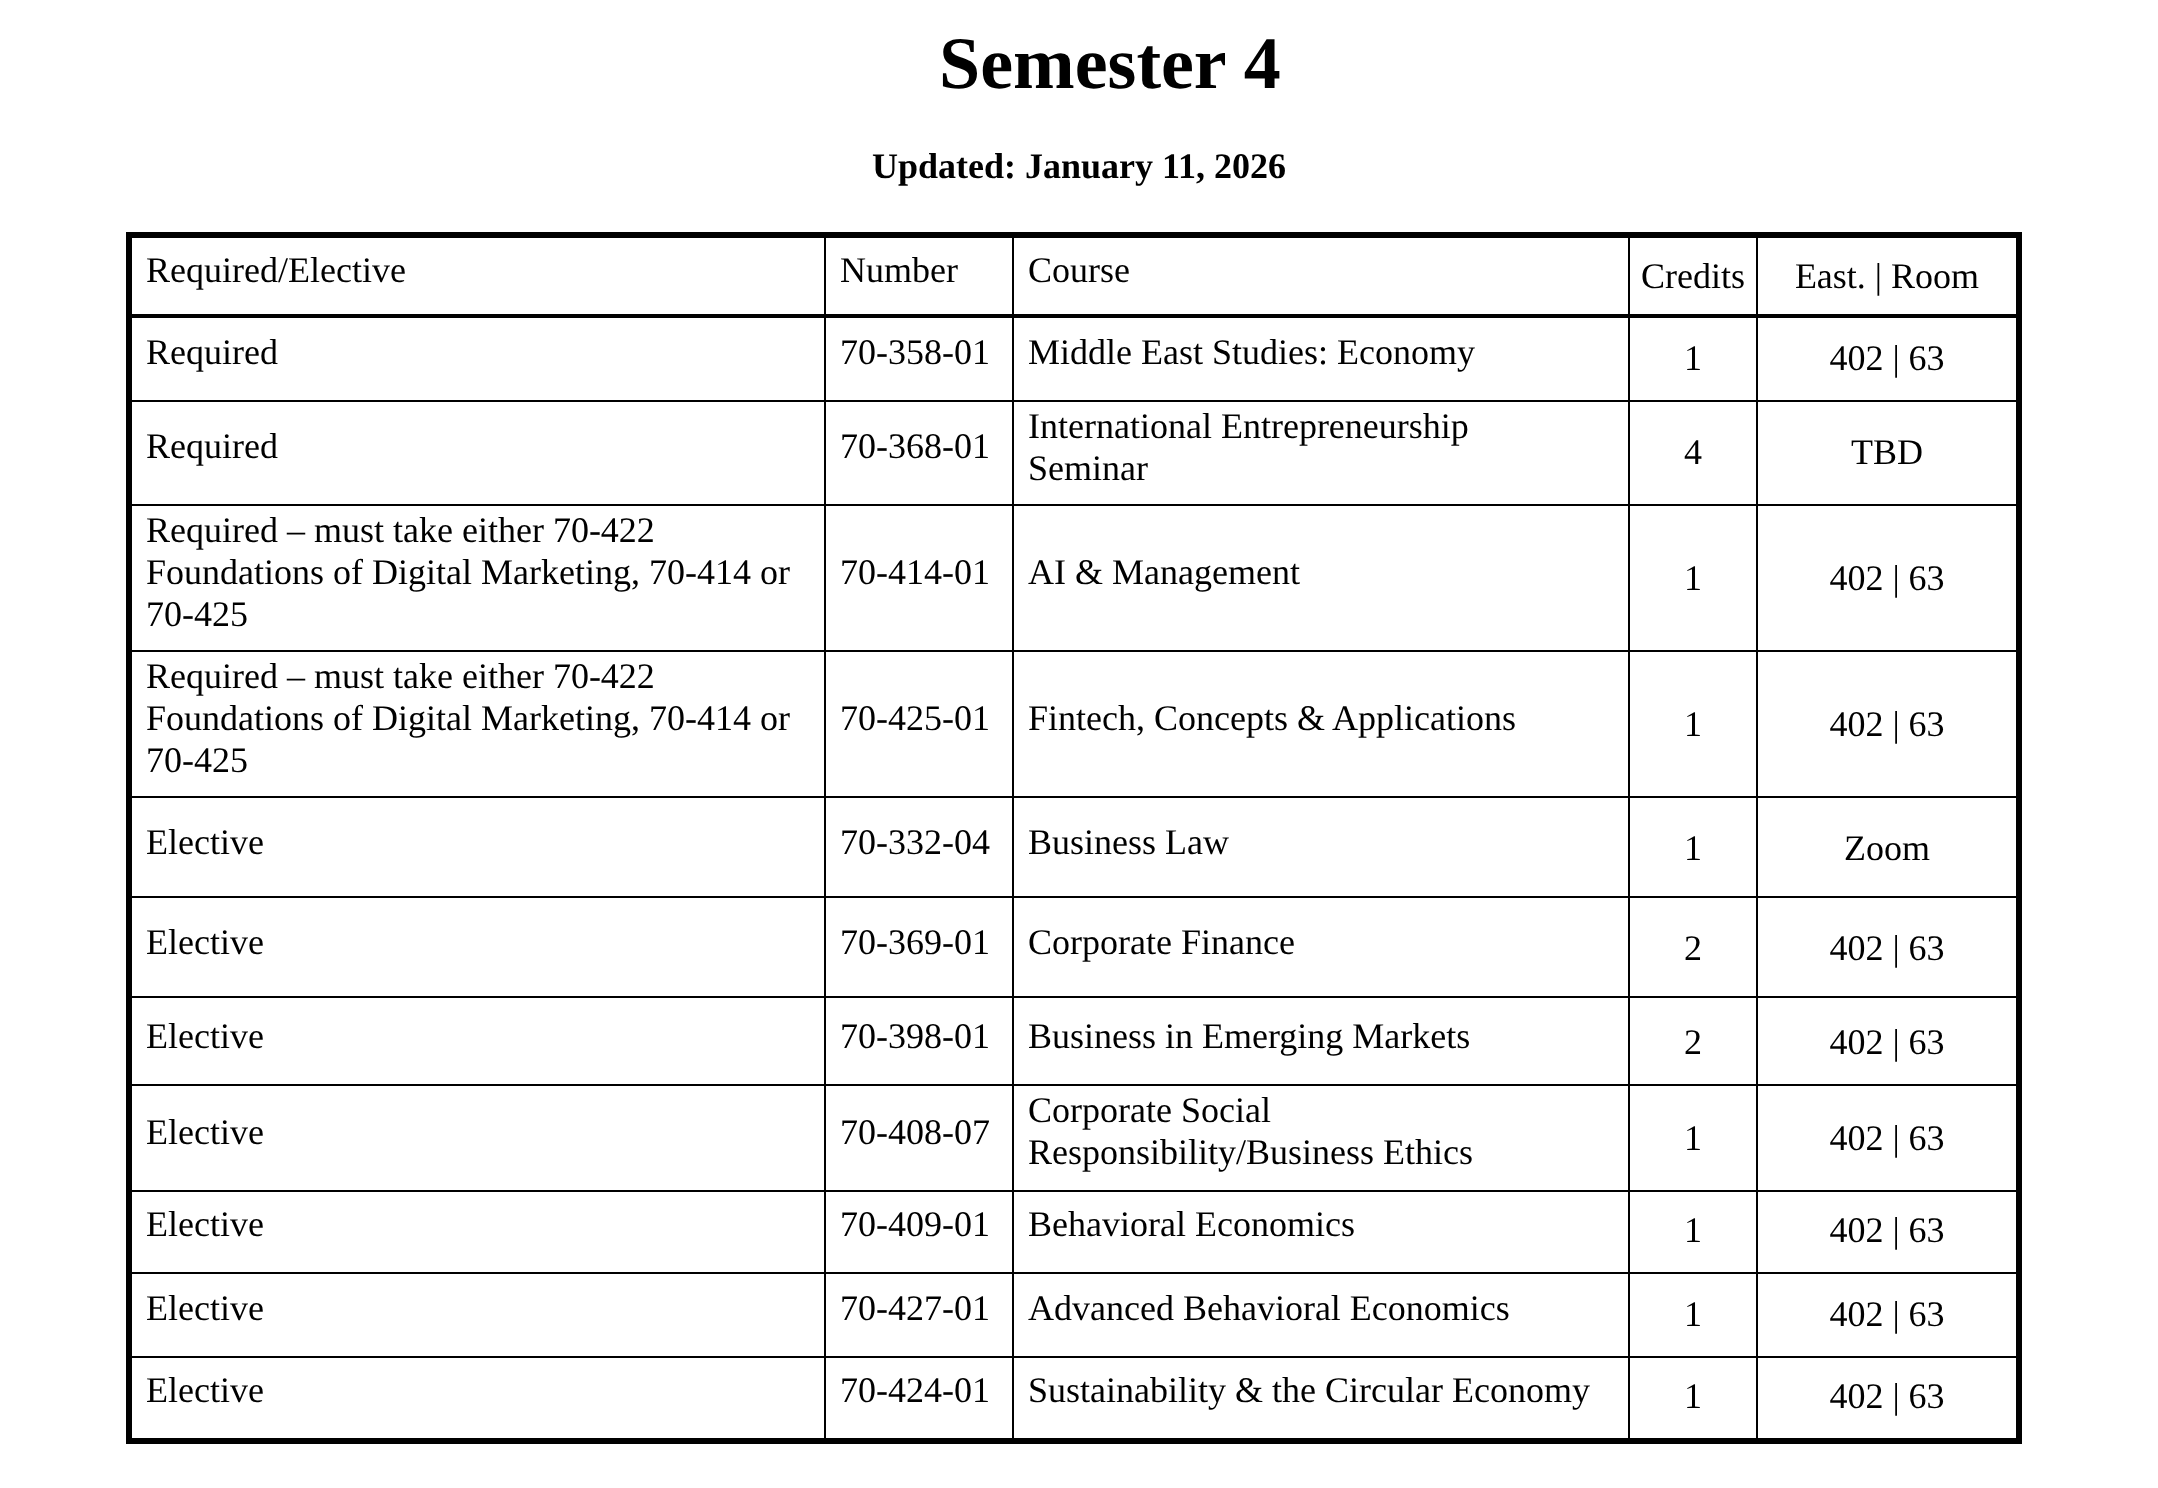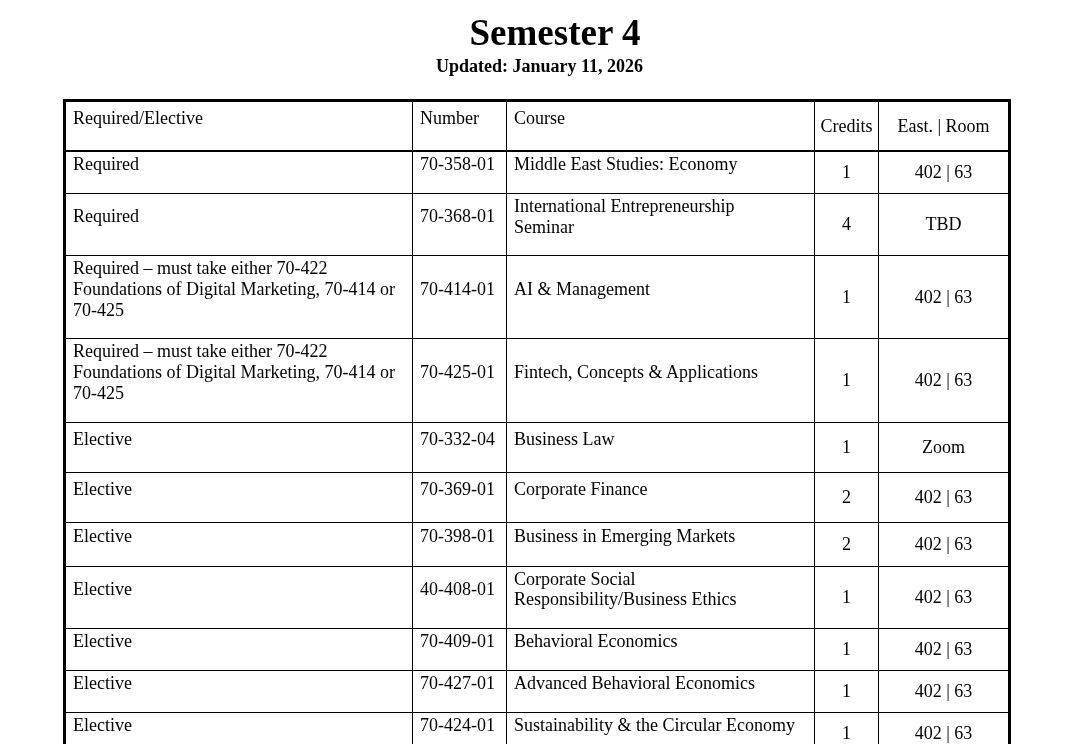--- a/index.html
+++ b/index.html
@@ -20,36 +20,36 @@
     font-weight: bold;
     line-height: 1.15;
     margin: 12px 0 0 0;
     padding-left: 31px;
   }
   .page-subtitle {
     text-align: center;
     font-size: 18px;
     font-weight: bold;
     line-height: 1.1;
-    margin: 2px 0 0 0;
+    margin: 19px 0 0 0;
   }
   table.course-table {
     border-collapse: collapse;
     table-layout: fixed;
     width: 945px;
     margin: 23px 0 0 63px;
     border: 3px solid #000000;
   }
   .course-table th,
   .course-table td {
     border: 1px solid #000000;
     font-size: 18px;
     line-height: 1.15;
     vertical-align: middle;
-    padding: 2px 6px 18px 7px;
+    padding: 2px 6px 8px 7px;
     overflow: hidden;
   }
   .course-table thead th {
     font-weight: normal;
     text-align: left;
     border-bottom: 2.5px solid #000000;
     height: 28px;
   }
   .course-table thead th.center-col {
     text-align: center;
@@ -132,21 +132,21 @@
     </tr>
     <tr style="height:44px">
       <td>Elective</td>
       <td>70-398-01</td>
       <td class="course-cell">Business in Emerging Markets</td>
       <td class="center-col">2</td>
       <td class="center-col">402 | 63</td>
     </tr>
     <tr style="height:45px">
       <td>Elective</td>
-      <td>40-408-01</td>
+      <td>70-408-07</td>
       <td class="course-cell">Corporate Social Responsibility/Business Ethics</td>
       <td class="center-col">1</td>
       <td class="center-col">402 | 63</td>
     </tr>
     <tr style="height:41px">
       <td>Elective</td>
       <td>70-409-01</td>
       <td class="course-cell">Behavioral Economics</td>
       <td class="center-col">1</td>
       <td class="center-col">402 | 63</td>

